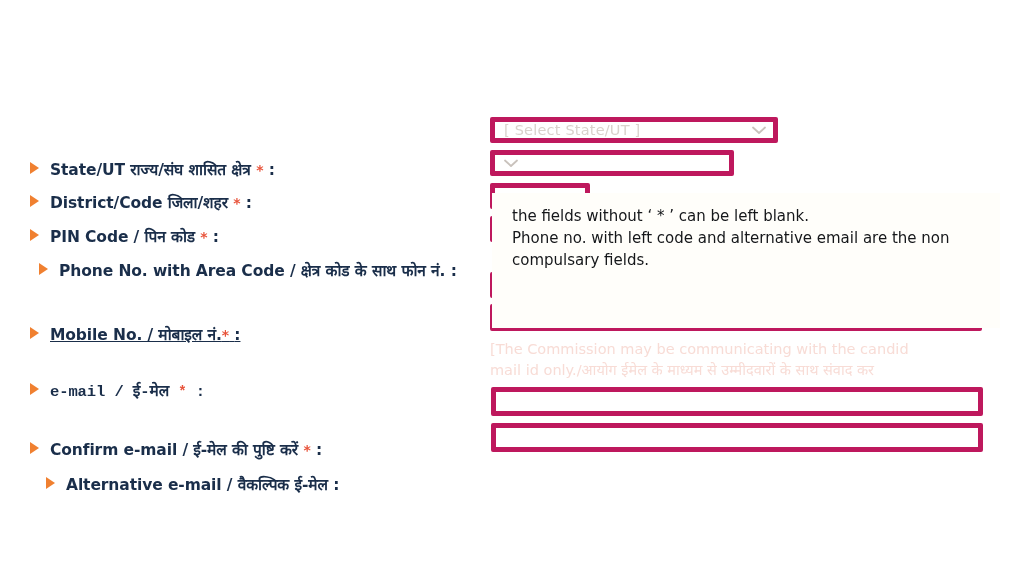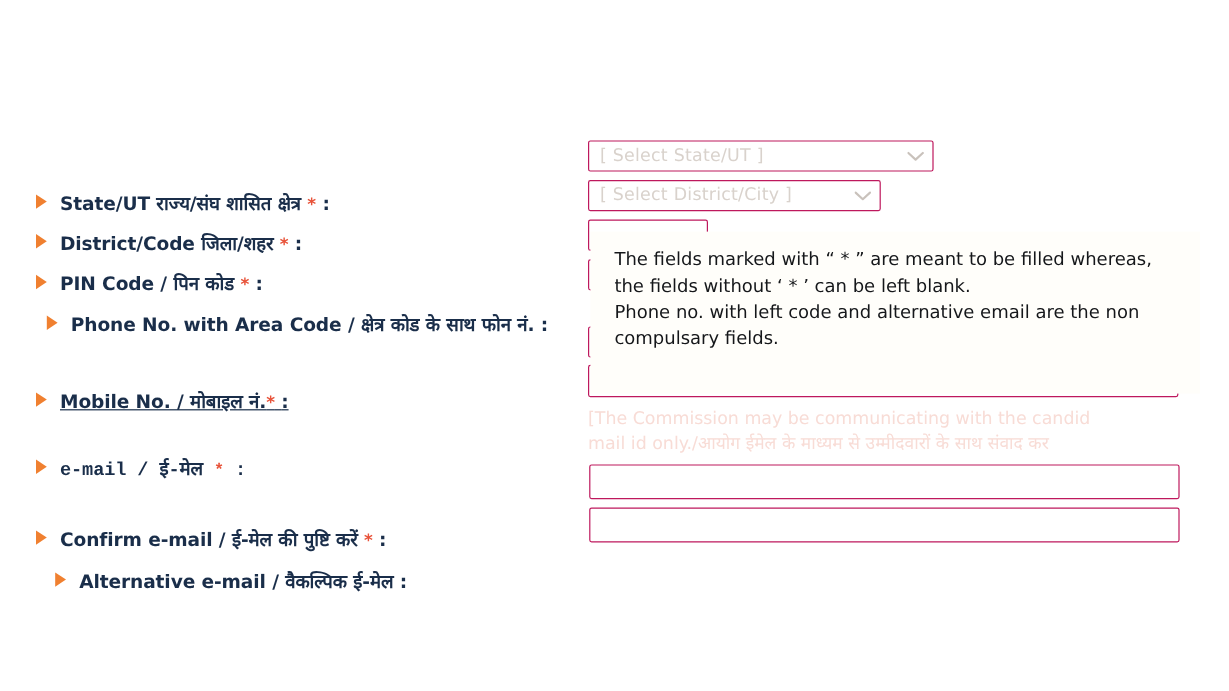--- a/index.html
+++ b/index.html
@@ -57,21 +57,21 @@
   
   .control-col {
     position: absolute;
     left: 490px;
     top: 112px;
   }
   .ctl {
     position: absolute;
     box-sizing: border-box;
     background: #ffffff;
-    border: 1px solid #be185d;
+    border: 5px solid #be185d;
     border-radius: 2px;
   }
   .select-box {
     display: flex;
     align-items: center;
     justify-content: space-between;
     padding: 0 7px 0 9px;
     font-size: 14.5px;
     color: #d9d2cc;
     letter-spacing: 0.2px;
@@ -179,21 +179,20 @@
     <div class="ctl select-box" style="left:0px; top:5px; width:288px; height:26px;">
       <span>[ Select State/UT ]</span>
       <span class="chev">
         <svg width="14" height="9" viewBox="0 0 14 9">
             <path d="M1 1.5 L7 7 L13 1.5" fill="none" stroke="#c9c2bc" stroke-width="1.8" stroke-linecap="round" stroke-linejoin="round"></path>
           </svg>
       </span>
     </div>
 
     <div class="ctl select-box" style="left:0px; top:38px; width:244px; height:26px;">
-      <span>[ Select District/City ]</span>
       <span class="chev">
         <svg width="14" height="9" viewBox="0 0 14 9">
             <path d="M1 1.5 L7 7 L13 1.5" fill="none" stroke="#c9c2bc" stroke-width="1.8" stroke-linecap="round" stroke-linejoin="round"></path>
           </svg>
       </span>
     </div>
 
     <div class="ctl" style="left:0px; top:71px; width:100px; height:26px;"></div>
 
     <div class="ctl" style="left:0px; top:104px; width:250px; height:26px;"></div>
@@ -207,18 +206,17 @@
     <div class="ctl" style="left:1px; top:311px; width:492px; height:29px;"></div>
 
   </div>
 
   <div class="faded-note">
     <span class="ln">[The Commission may be communicating with the candid</span>
     <span class="ln">mail id only./आयोग ईमेल के माध्यम से उम्मीदवारों के साथ संवाद कर </span>
   </div>
 
   <div class="tooltip">
-    <p>The fields marked with “ * ” are meant to be filled whereas,</p>
     <p>the fields without ‘ * ’ can be left blank.</p>
     <p>Phone no. with left code and alternative email are the non compulsary fields.</p>
   </div>
 
 </div>
 
 </body></html>

